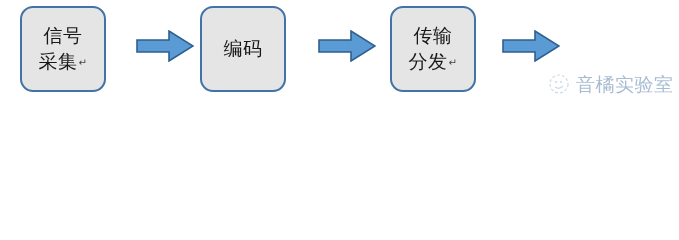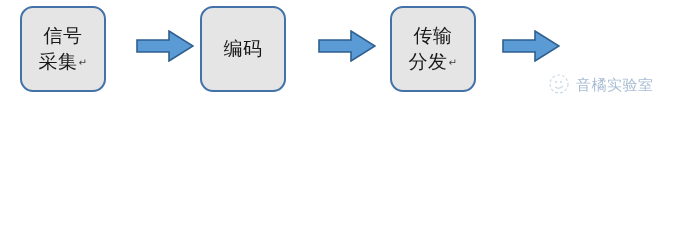--- a/index.html
+++ b/index.html
@@ -84,21 +84,21 @@
     opacity: 0.42;
     pointer-events: none;
   }
   #watermark .wm-logo {
     width: 24px;
     height: 24px;
     flex: 0 0 auto;
   }
   #watermark .wm-logo svg { display: block; width: 100%; height: 100%; }
   #watermark .wm-text {
-    font-size: 15px;
+    font-size: 19px;
     line-height: 17px;
     color: #2f5f96;
     letter-spacing: 0.5px;
     white-space: nowrap;
     font-family: "Liberation Sans", "DejaVu Sans", sans-serif;
   }
 </style>
 </head>
 <body>
 

